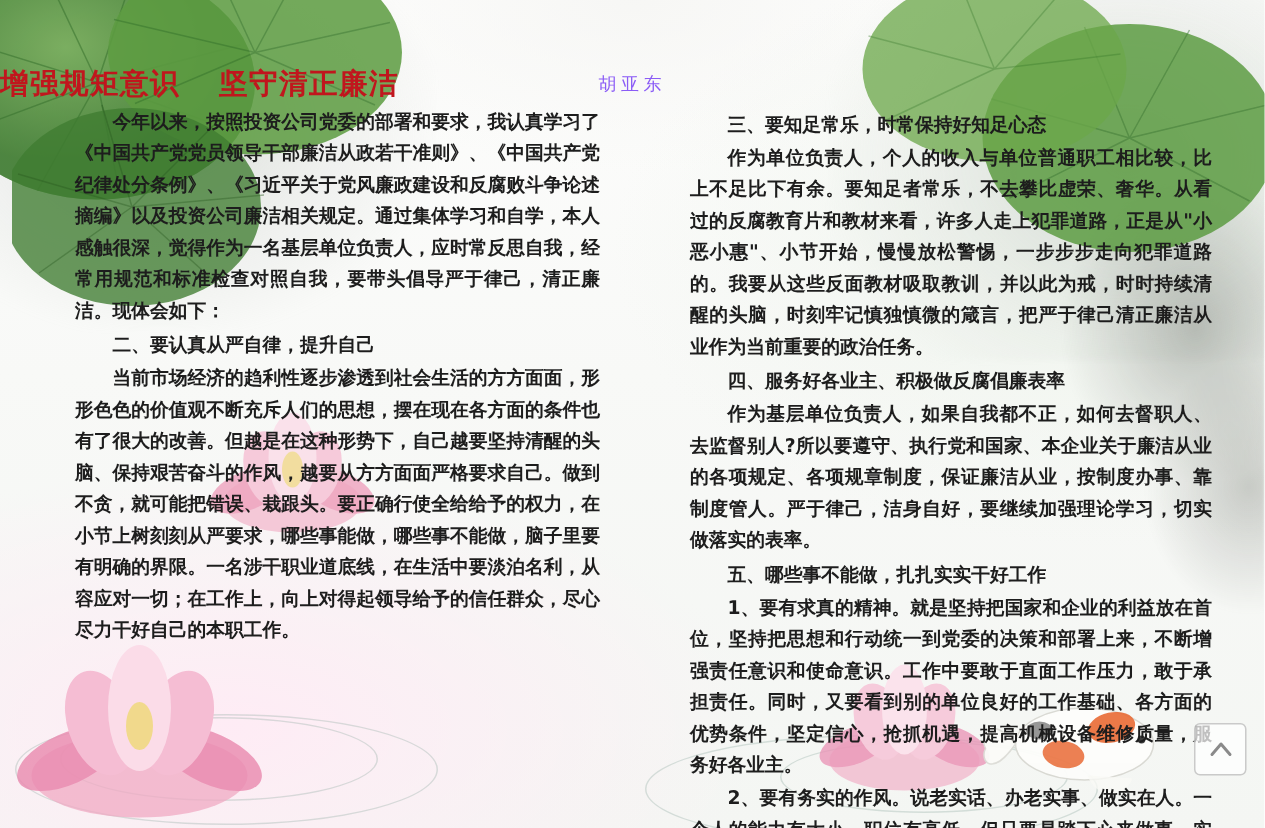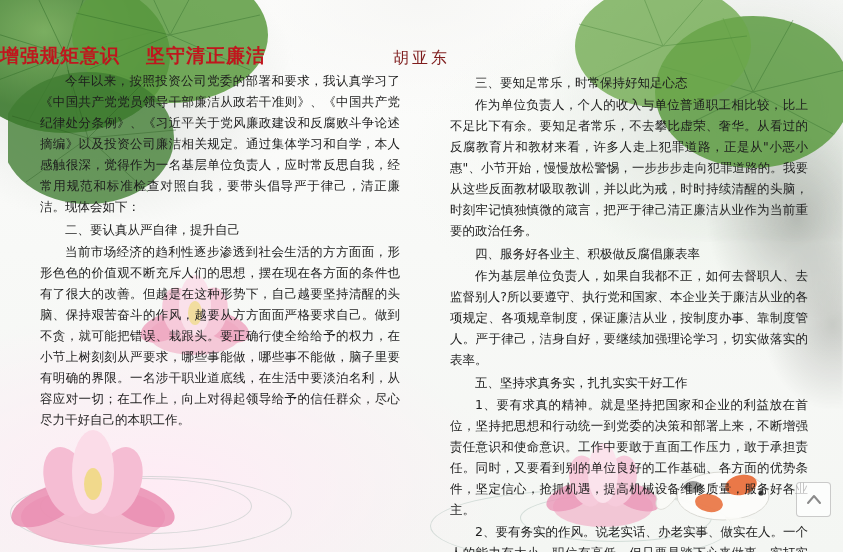--- a/index.html
+++ b/index.html
@@ -105,22 +105,22 @@
     letter-spacing: 1px;
     margin-top: 24px;
   }
   .doc-title .gap { display: inline-block; width: 26px; }
 
   .doc-author {
     position: absolute;
     left: 0; right: 0;
     top: 48px;
     text-align: center;
-    font-size: 16px;
-    color: #7f1d1d;
+    font-size: 12px;
+    color: #8b5cf6;
     letter-spacing: 3px;
   }
 
   .columns {
     position: absolute;
     top: 70px;
     left: 0;
     width: 843px;
     height: 470px;
   }
@@ -130,22 +130,23 @@
     font-size: 12.5px;
     line-height: 21px;
     color: #1d1d1d;
     text-align: justify;
     text-justify: inter-ideograph;
   }
   .col-left  { left: 38px;  width: 362px; }
   .col-right { left: 448px; width: 360px; }
 
   .col p {
-    margin: 0 0 0 2px;
+    margin: 0 0 0 12px;
     text-indent: 2em;
+    font-weight: bold;
   }
   .col p.sub-head {
     text-indent: 2em;
     margin-top: 2px;
   }
   .col p + p { margin-top: 1px; }
 
   
   .back-to-top {
     position: absolute;
@@ -306,21 +307,21 @@
       <p>今年以来，按照投资公司党委的部署和要求，我认真学习了《中国共产党党员领导干部廉洁从政若干准则》、《中国共产党纪律处分条例》、《习近平关于党风廉政建设和反腐败斗争论述摘编》以及投资公司廉洁相关规定。通过集体学习和自学，本人感触很深，觉得作为一名基层单位负责人，应时常反思自我，经常用规范和标准检查对照自我，要带头倡导严于律己，清正廉洁。现体会如下：</p>
       <p class="sub-head">二、要认真从严自律，提升自己</p>
       <p>当前市场经济的趋利性逐步渗透到社会生活的方方面面，形形色色的价值观不断充斥人们的思想，摆在现在各方面的条件也有了很大的改善。但越是在这种形势下，自己越要坚持清醒的头脑、保持艰苦奋斗的作风，越要从方方面面严格要求自己。做到不贪，就可能把错误、栽跟头。要正确行使全给给予的权力，在小节上树刻刻从严要求，哪些事能做，哪些事不能做，脑子里要有明确的界限。一名涉干职业道底线，在生活中要淡泊名利，从容应对一切；在工作上，向上对得起领导给予的信任群众，尽心尽力干好自己的本职工作。</p>
     </div>
 
     <div class="col col-right">
       <p class="sub-head">三、要知足常乐，时常保持好知足心态</p>
       <p>作为单位负责人，个人的收入与单位普通职工相比较，比上不足比下有余。要知足者常乐，不去攀比虚荣、奢华。从看过的反腐教育片和教材来看，许多人走上犯罪道路，正是从"小恶小惠"、小节开始，慢慢放松警惕，一步步步走向犯罪道路的。我要从这些反面教材吸取教训，并以此为戒，时时持续清醒的头脑，时刻牢记慎独慎微的箴言，把严于律己清正廉洁从业作为当前重要的政治任务。</p>
       <p class="sub-head">四、服务好各业主、积极做反腐倡廉表率</p>
       <p>作为基层单位负责人，如果自我都不正，如何去督职人、去监督别人?所以要遵守、执行党和国家、本企业关于廉洁从业的各项规定、各项规章制度，保证廉洁从业，按制度办事、靠制度管人。严于律己，洁身自好，要继续加强理论学习，切实做落实的表率。</p>
-      <p class="sub-head">五、坚持求真务实，扎扎实实干好工作</p>
+      <p class="sub-head">五、哪些事不能做，扎扎实实干好工作</p>
       <p>1、要有求真的精神。就是坚持把国家和企业的利益放在首位，坚持把思想和行动统一到党委的决策和部署上来，不断增强责任意识和使命意识。工作中要敢于直面工作压力，敢于承担责任。同时，又要看到别的单位良好的工作基础、各方面的优势条件，坚定信心，抢抓机遇，提高机械设备维修质量，服务好各业主。</p>
       <p>2、要有务实的作风。说老实话、办老实事、做实在人。一个人的能力有大小、职位有高低，但只要是踏下心来做事、实打实干的人，就能干出名堂，能得到组织的信任、群众的赞誉。</p>
 
     </div>
 
   </div>
 
   <div class="back-to-top">
     <svg width="20" height="20" viewBox="0 0 20 20">
       <path d="M4 13 L10 6 L16 13" fill="none" stroke="#8a8a8a" stroke-width="2" stroke-linecap="round" stroke-linejoin="round"></path>

